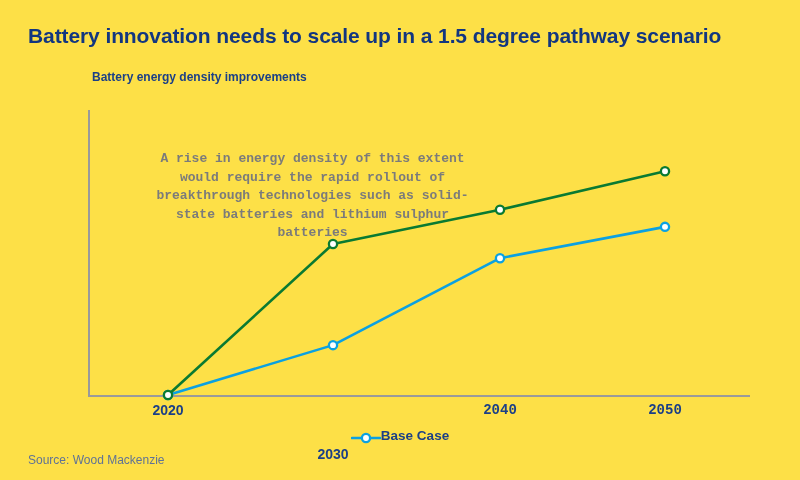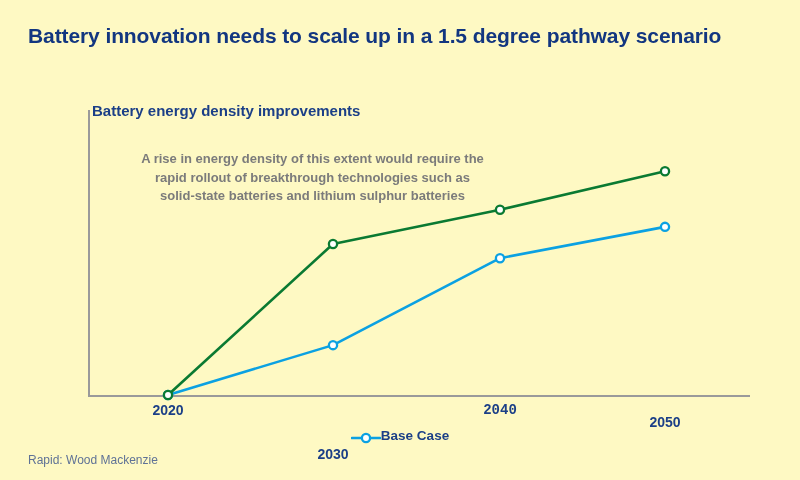--- a/index.html
+++ b/index.html
@@ -8,43 +8,43 @@
     background: #ffffff;
   }
   body {
     font-family: "Liberation Sans", sans-serif;
     -webkit-font-smoothing: antialiased;
   }
   #page {
     position: relative;
     width: 800px;
     height: 480px;
-    background: #fef9c3;
+    background: #fde047;
     overflow: hidden;
   }
 
   
   .chart-title {
     position: absolute;
     left: 28px;
     top: 24px;
     width: 750px;
     font-size: 21px;
     font-weight: bold;
     color: #123680;
     letter-spacing: -0.1px;
     white-space: nowrap;
   }
 
   
   .chart-subtitle {
     position: absolute;
     left: 92px;
-    top: 102px;
-    font-size: 15px;
+    top: 70px;
+    font-size: 12px;
     font-weight: bold;
     color: #1b3f87;
     white-space: nowrap;
   }
   .axis-y-line {
     position: absolute;
     left: 88px;
     top: 110px;
     width: 1.5px;
     height: 286px;
@@ -87,20 +87,21 @@
   .annotation {
     position: absolute;
     left: 140px;
     top: 150px;
     width: 345px;
     text-align: center;
     font-size: 13px;
     font-weight: bold;
     line-height: 18.5px;
     color: #7b7b7b;
+    font-family: Liberation Mono, monospace;
   }
 
   
   svg.series-svg {
     position: absolute;
     left: 0;
     top: 0;
     width: 800px;
     height: 480px;
     overflow: visible;
@@ -154,21 +155,21 @@
   <div class="chart-subtitle">Battery energy density improvements</div>
 
   <div class="axis-y-line"></div>
   <div class="axis-x-line"></div>
 
   <div class="yticks-wrap" id="yticks"></div>
   <div class="xticks-wrap" id="xticks">
       <div class="xtick" style="left: 168px; top: 0px;">2020</div>
       <div class="xtick" style="left: 333px; top: 0px; margin-top: 44px;">2030</div>
       <div class="xtick" style="left: 500px; top: 0px; font-family: Liberation Mono, monospace;">2040</div>
-      <div class="xtick" style="left: 665px; top: 12px;">2050</div>
+      <div class="xtick" style="left: 665px; top: 0px; font-family: Liberation Mono, monospace;">2050</div>
     </div>
 
   <div class="annotation">A rise in energy density of this extent would require the rapid rollout of breakthrough technologies such as solid-state batteries and lithium sulphur batteries</div>
 
   <svg class="series-svg" id="plot" viewBox="0 0 800 480" preserveAspectRatio="none" aria-hidden="true">
       <g>
         <polyline points="168,395 333,345.125 500,258.20000000000005 665,226.85000000000002" fill="none" stroke="#0ba1e2" stroke-width="2.6" stroke-linejoin="round" stroke-linecap="round"></polyline>
         <circle cx="168" cy="395" r="4.1" fill="#ffffff" stroke="#0ba1e2" stroke-width="2.3"></circle>
         <circle cx="333" cy="345.125" r="4.1" fill="#ffffff" stroke="#0ba1e2" stroke-width="2.3"></circle>
         <circle cx="500" cy="258.20000000000005" r="4.1" fill="#ffffff" stroke="#0ba1e2" stroke-width="2.3"></circle>
@@ -186,15 +187,15 @@
   <div class="legend" id="legend">
       <div class="legend-item">
         <span class="legend-swatch"><svg width="30" height="12" viewBox="0 0 30 12">
             <line x1="1" y1="6" x2="29" y2="6" stroke="#0ba1e2" stroke-width="2.6" stroke-linecap="round"></line>
             <circle cx="15" cy="6" r="4.1" fill="#ffffff" stroke="#0ba1e2" stroke-width="2.3"></circle>
           </svg></span>
         <span class="legend-label">Base Case</span>
       </div>
     </div>
 
-  <div class="source-note">Rapid: Wood Mackenzie</div>
+  <div class="source-note">Source: Wood Mackenzie</div>
 
 </div>
 
 </body></html>

